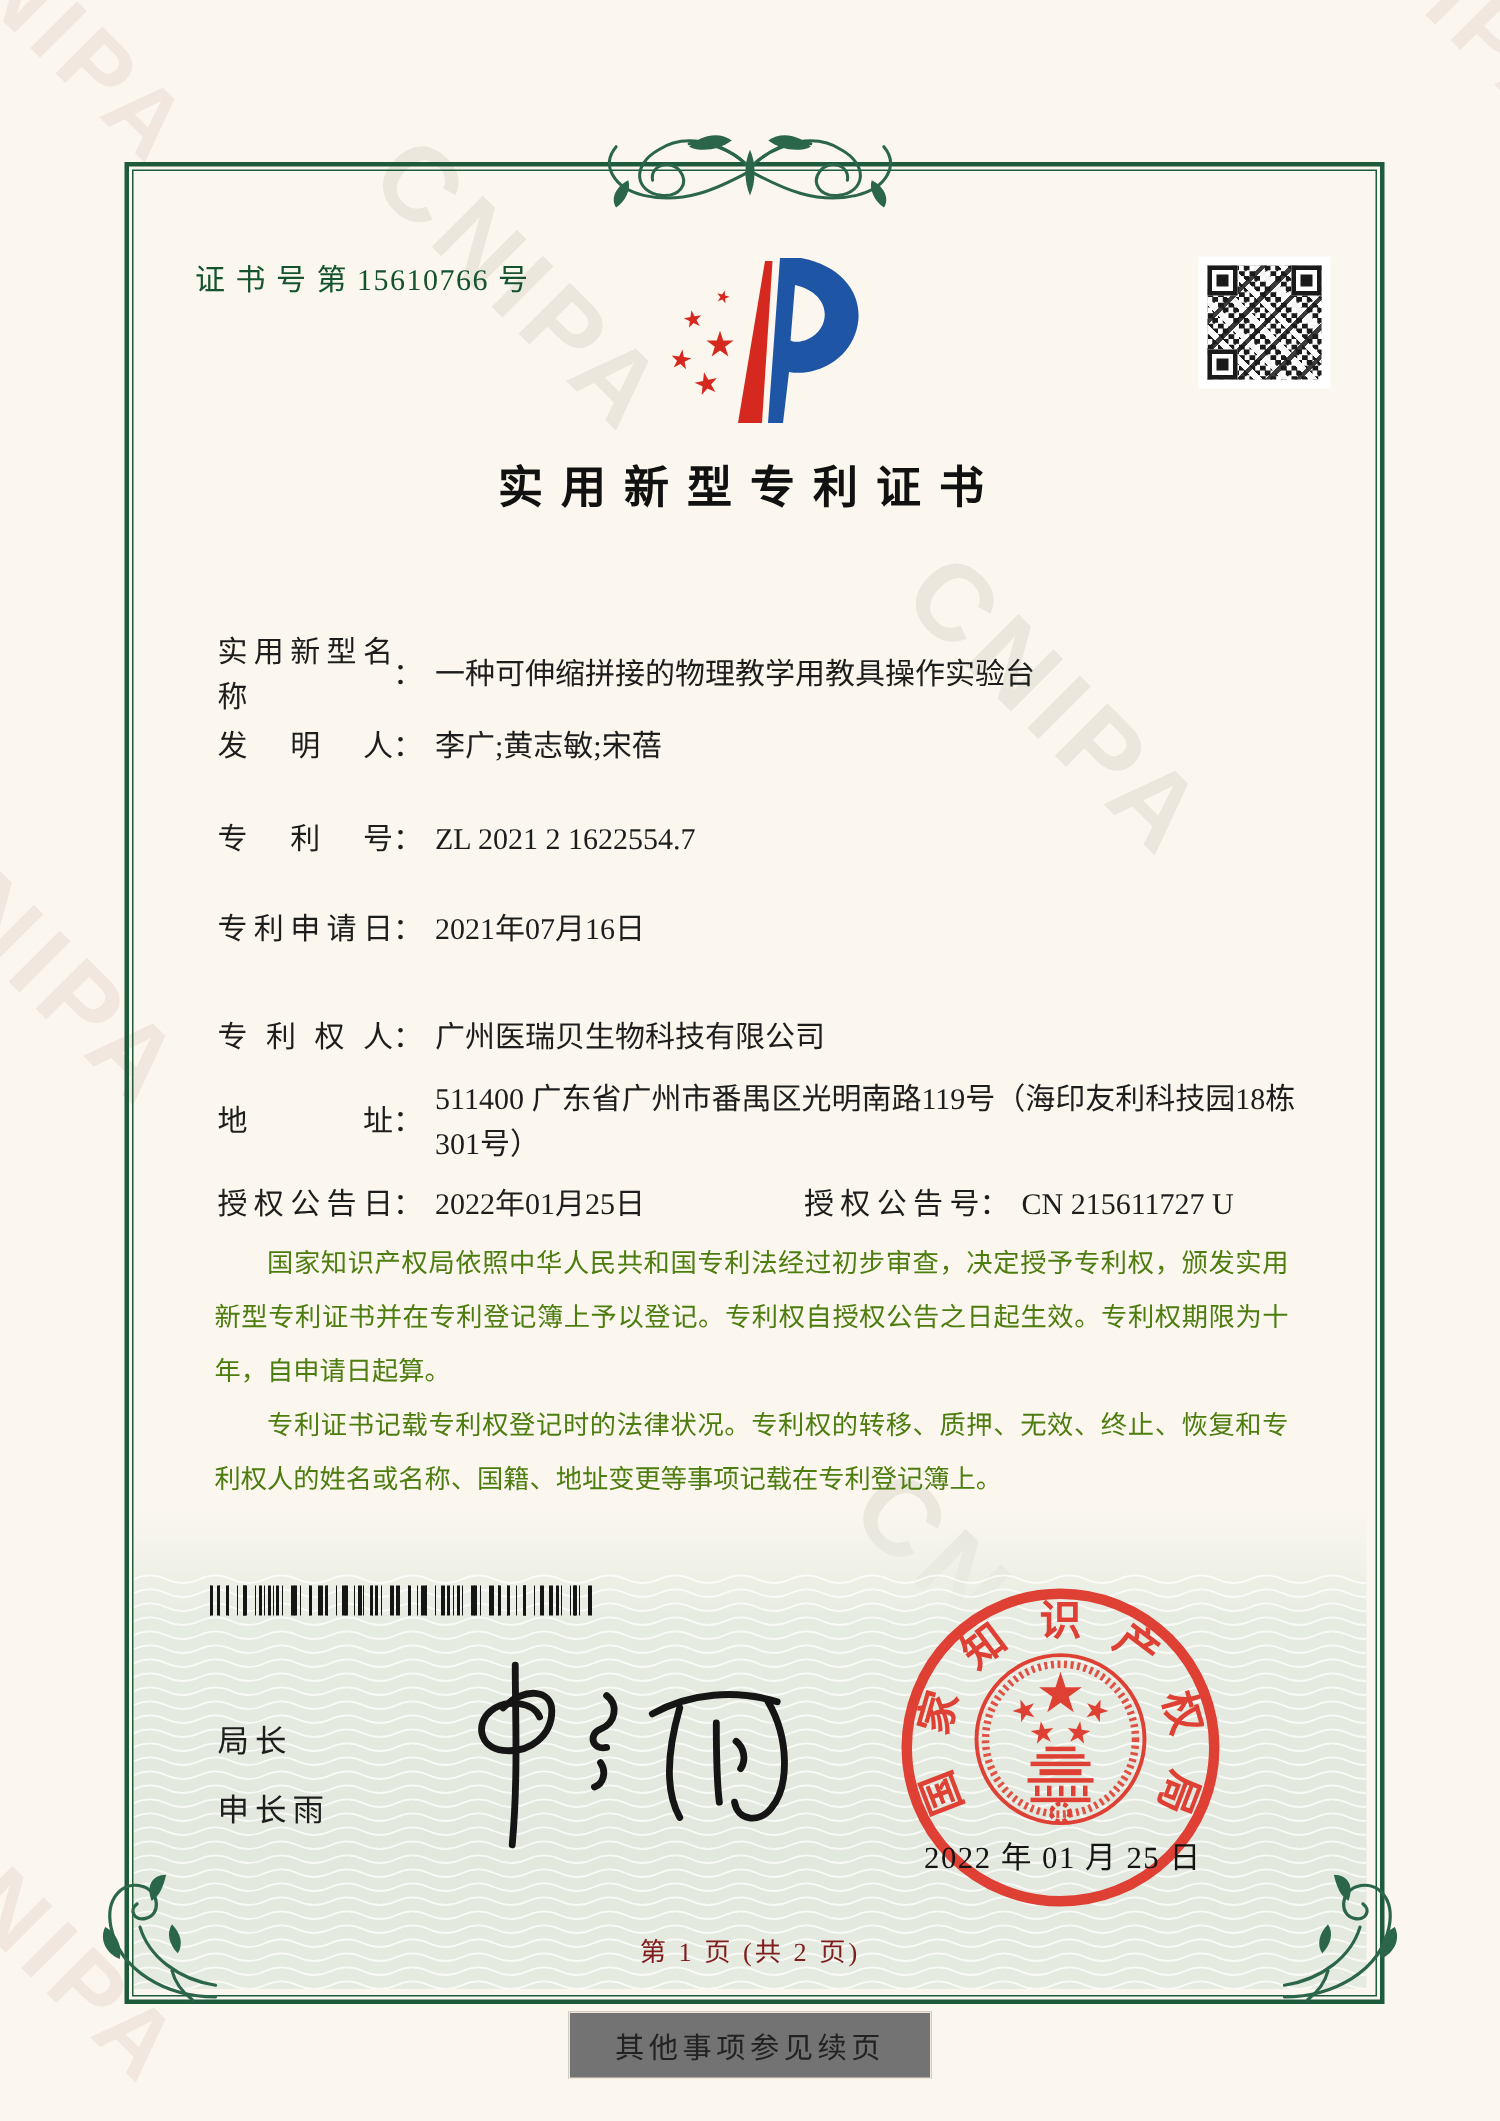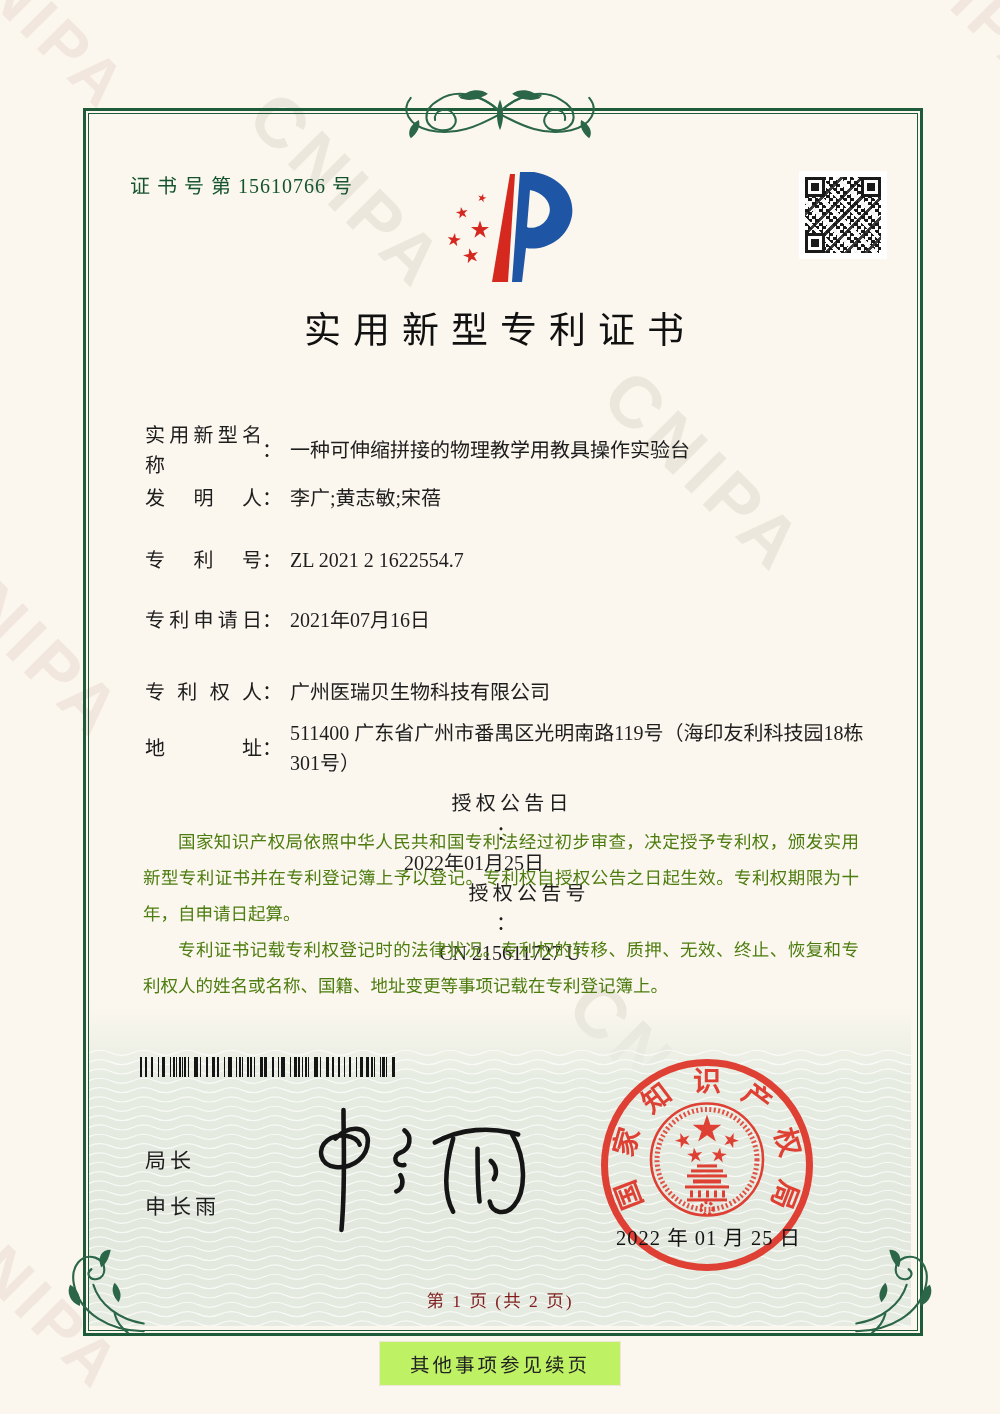--- a/index.html
+++ b/index.html
@@ -36,28 +36,28 @@
   .qr-mod{position:relative;width:100%;height:100%;
      background:
        repeating-linear-gradient(135deg,rgba(255,255,255,0) 0 11px,rgba(26,26,26,.85) 11px 14px),
        repeating-linear-gradient(45deg,rgba(255,255,255,0) 0 9px,rgba(255,255,255,.95) 9px 13px),
        repeating-conic-gradient(#1a1a1a 0% 25%,#ffffff 0% 50%);
      background-size:auto,auto,7px 7px;}
   .qf{position:absolute;width:20px;height:20px;border:3px solid #1a1a1a;background:#fff;box-sizing:border-box;}
   .qf::after{content:"";position:absolute;left:3px;top:3px;width:8px;height:8px;background:#1a1a1a;}
   .qf.tl{left:0;top:0;} .qf.tr{right:0;top:0;} .qf.bl{left:0;bottom:0;}
   .title{position:absolute;left:0;right:0;top:300px;z-index:5;text-align:center;
-         font-size:37px;font-weight:normal;letter-spacing:12px;color:#111;}
+         font-size:30px;font-weight:bold;letter-spacing:12px;color:#111;}
   
   .row{position:absolute;left:145px;width:730px;z-index:5;font-size:20px;line-height:30px;display:flex;align-items:center;}
   .lbl{flex:none;width:117px;text-align:justify;text-align-last:justify;}
   .colon{flex:none;margin-right:8px;}
   .val{flex:1;}
   .r-name{top:420px;} .r-inv{top:483px;} .r-pno{top:545px;} .r-fdate{top:605px;}
-  .r-pat{top:677px;} .r-addr{top:718px;} .r-grant{top:788px;flex-direction:column;}
+  .r-pat{top:677px;} .r-addr{top:718px;} .r-grant{top:788px;}
   .val-fixed{flex:none;width:212px;}
   .lbl2{flex:none;width:117px;text-align:justify;text-align-last:justify;margin-left:34px;}
   
   .paras{position:absolute;left:143px;top:824px;width:716px;z-index:5;font-size:17.5px;line-height:36px;color:#4d7c0f;}
   .paras p{margin:0;text-indent:2em;text-align:justify;}
   
   .barcode{position:absolute;left:140px;top:1057px;width:258px;height:20px;z-index:5;
     background-image:
       repeating-linear-gradient(90deg,#151515 0 2px,rgba(0,0,0,0) 2px 11px),
       repeating-linear-gradient(90deg,#151515 0 1px,rgba(0,0,0,0) 1px 6px),
@@ -76,21 +76,21 @@
   .sc2{transform:rotate(-37deg) translateY(-83px);}
   .sc3{transform:rotate(0deg) translateY(-83px);}
   .sc4{transform:rotate(37deg) translateY(-83px);}
   .sc5{transform:rotate(74deg) translateY(-83px);}
   .sc6{transform:rotate(111deg) translateY(-83px);}
   .emblem{position:absolute;left:50%;top:50%;width:124px;height:128px;transform:translate(-50%,-52%);}
   .seal-date{position:absolute;left:616px;top:1221px;z-index:7;font-size:20.5px;letter-spacing:1px;color:#141414;white-space:nowrap;}
   
   .page-info{position:absolute;left:0;right:0;top:1287px;z-index:5;text-align:center;font-size:17.5px;letter-spacing:2px;color:#7f1d1d;}
   .note-box{position:absolute;left:50%;top:1341px;transform:translateX(-50%);z-index:5;
-            background:#bef264;border:1px solid #eee7d8;padding:7px 30px;font-size:19.5px;letter-spacing:3px;color:#222;}
+            background:#737373;border:1px solid #eee7d8;padding:7px 30px;font-size:19.5px;letter-spacing:3px;color:#222;}
   .green-stroke{stroke:#2a6647;fill:none;stroke-linecap:round;}
 </style>
 </head>
 <body>
 
 <div class="page">
 
   <div class="wm wm1">CNIPA</div>
   <div class="wm wm2 gray">CNIPA</div>
   <div class="wm wm3 gray">CNIPA</div>

